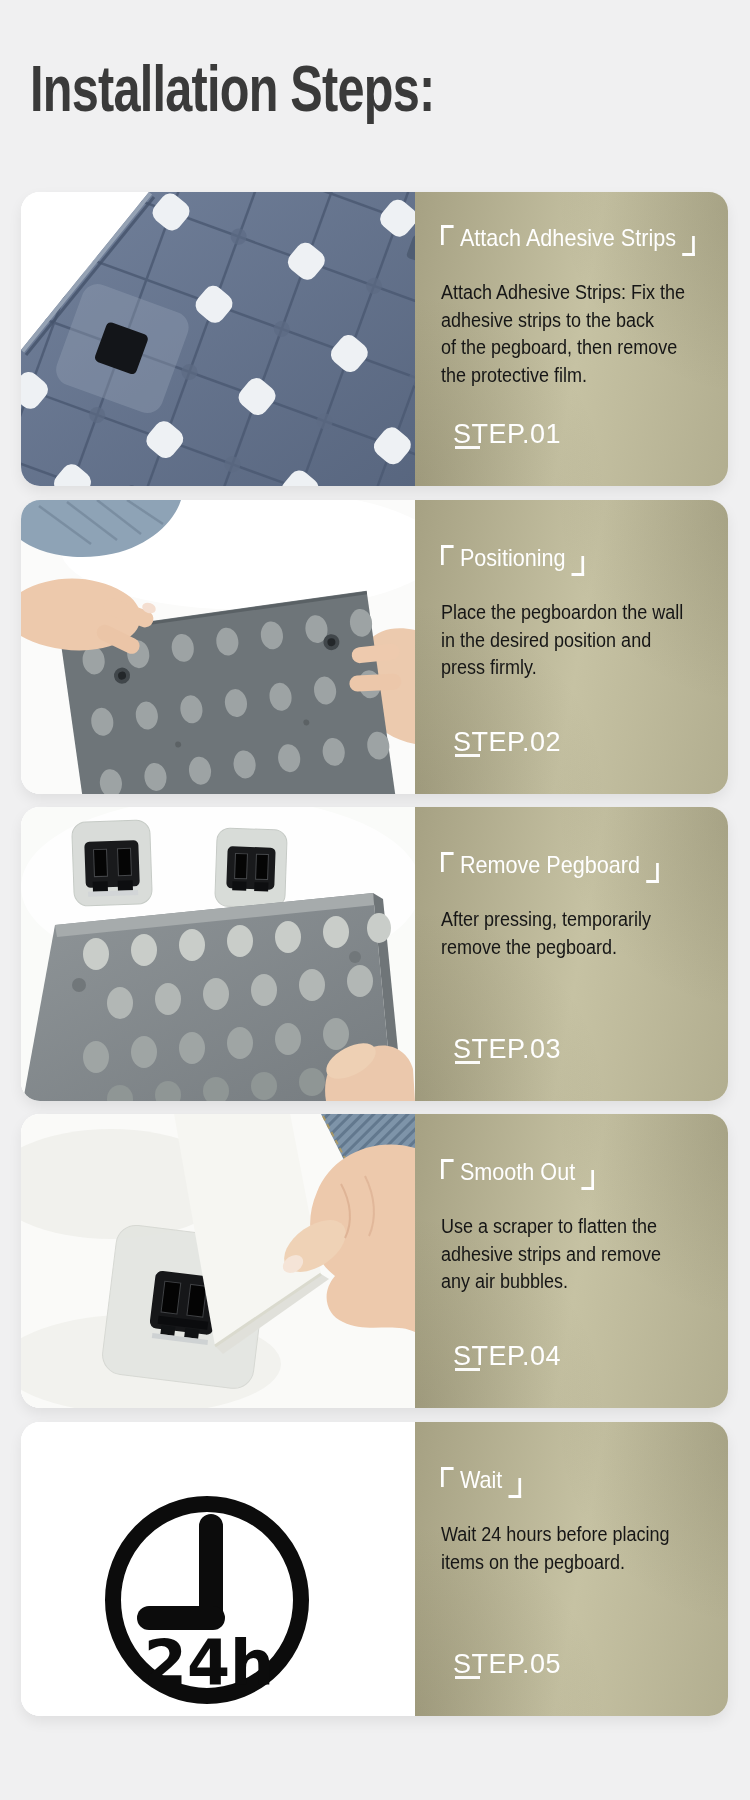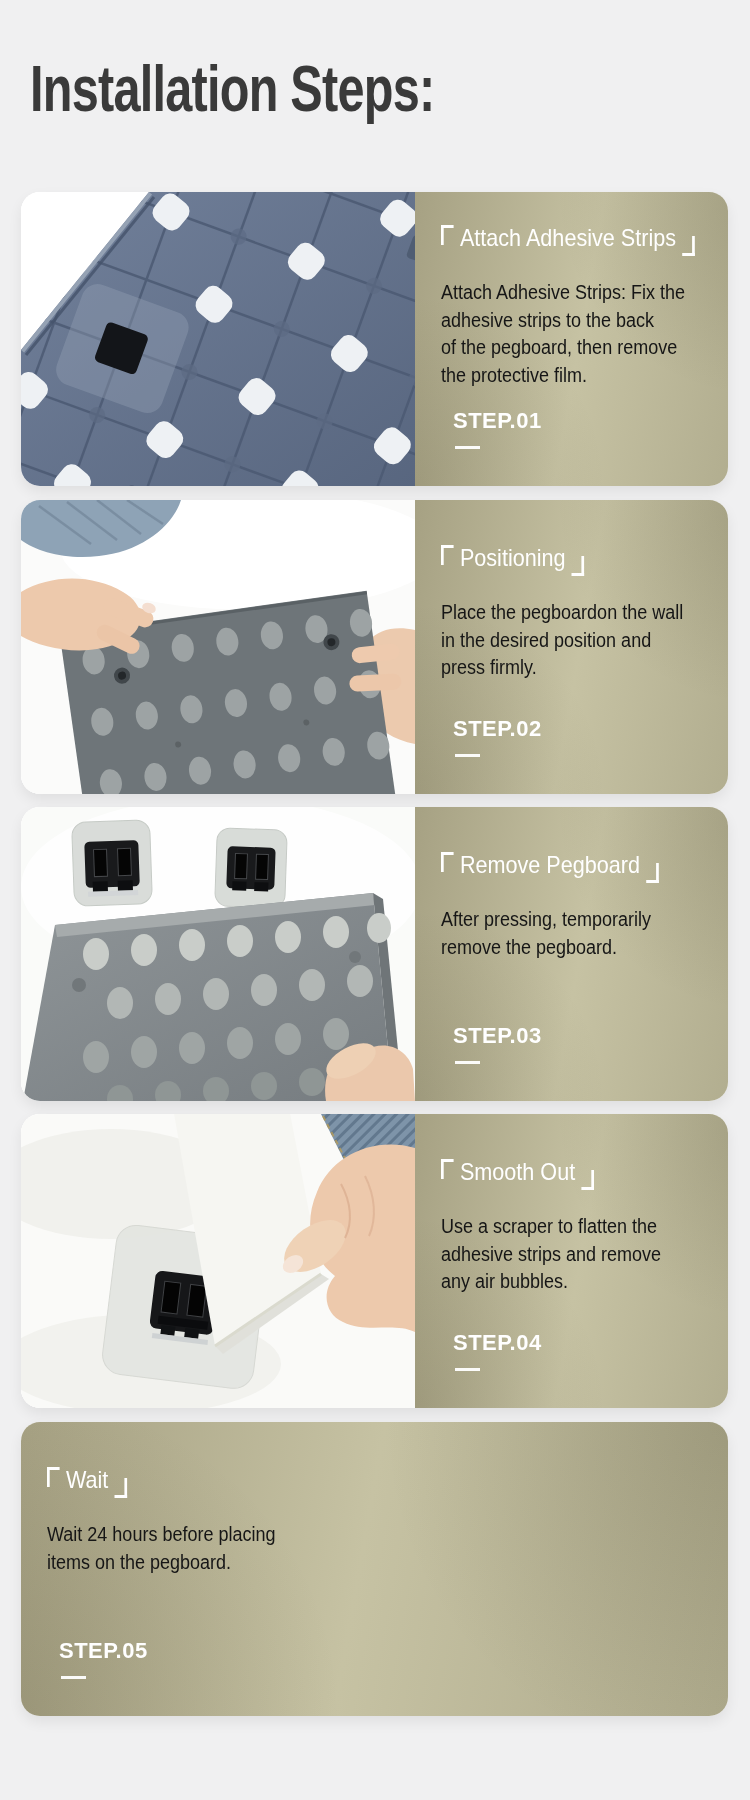--- a/index.html
+++ b/index.html
@@ -40,22 +40,22 @@
   }
   .bk-open{flex:none;width:11px;height:17px;border-top:3px solid #fff;border-left:3px solid #fff;margin:1px 7px 0 0;}
   .bk-close{flex:none;width:11px;height:17px;border-bottom:3px solid #fff;border-right:3px solid #fff;margin:12px 0 0 7px;}
   .panel-body{
     margin-top:23px;width:308px;
     font-size:20px;line-height:27.5px;color:#161616;
     white-space:pre-line;
     transform:scaleX(.9);transform-origin:left top;
   }
   .step-label{
-    position:absolute;left:38px;top:216px;
-    font-size:22px;font-weight:700;letter-spacing:.5px;color:#ffffff;
+    position:absolute;left:38px;top:227px;
+    font-size:27px;font-weight:400;letter-spacing:.5px;color:#ffffff;
   }
   .step-dash{
     position:absolute;left:40px;top:254px;width:25px;height:3px;background:#ffffff;opacity:.95;
   }
 </style>
 </head>
 <body>
 
 <h1 class="page-title">Installation Steps:</h1>
 
@@ -348,20 +348,29 @@
     </div>
     <div class="panel-body">Use a scraper to flatten the
  adhesive strips and remove
 any air bubbles.</div>
     <div class="step-label">STEP.04</div>
     <div class="step-dash"></div>
   </div>
 </div>
 
 <div class="card card-5">
+  <div class="photo">
+    <svg viewBox="0 0 394 294">
+      <rect width="394" height="294" fill="#ffffff"></rect>
+      <ellipse cx="186" cy="178" rx="94" ry="96" fill="none" stroke="#0c0c0c" stroke-width="16"></ellipse>
+      <rect x="178" y="92" width="24" height="110" rx="12" fill="#0c0c0c"></rect>
+      <rect x="116" y="184" width="88" height="24" rx="12" fill="#0c0c0c"></rect>
+      <text x="188" y="262" text-anchor="middle" font-size="62" font-weight="bold" font-family="DejaVu Sans, sans-serif" fill="#0c0c0c">24h</text>
+    </svg>
+  </div>
   <div class="panel">
     <div class="panel-title">
       <span class="bk-open"></span>
       <span>Wait</span>
       <span class="bk-close"></span>
     </div>
     <div class="panel-body">Wait 24 hours before placing
 items on the pegboard.</div>
     <div class="step-label">STEP.05</div>
     <div class="step-dash"></div>

